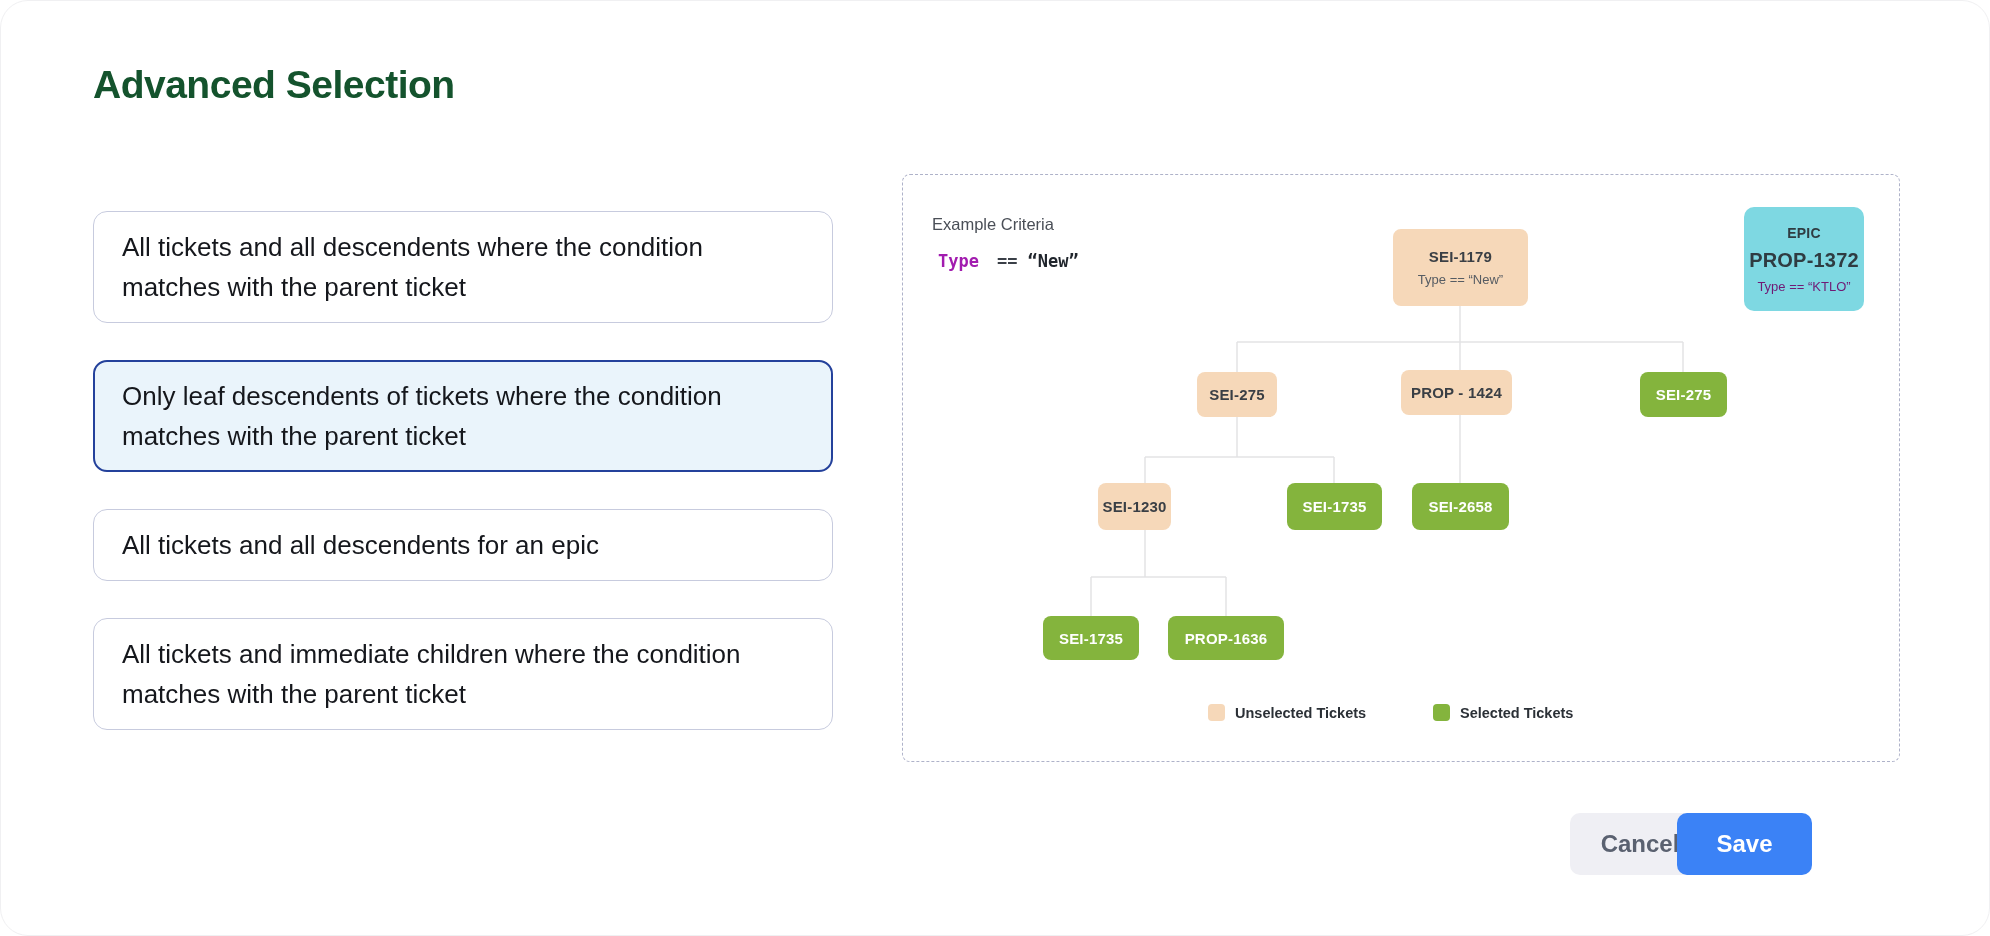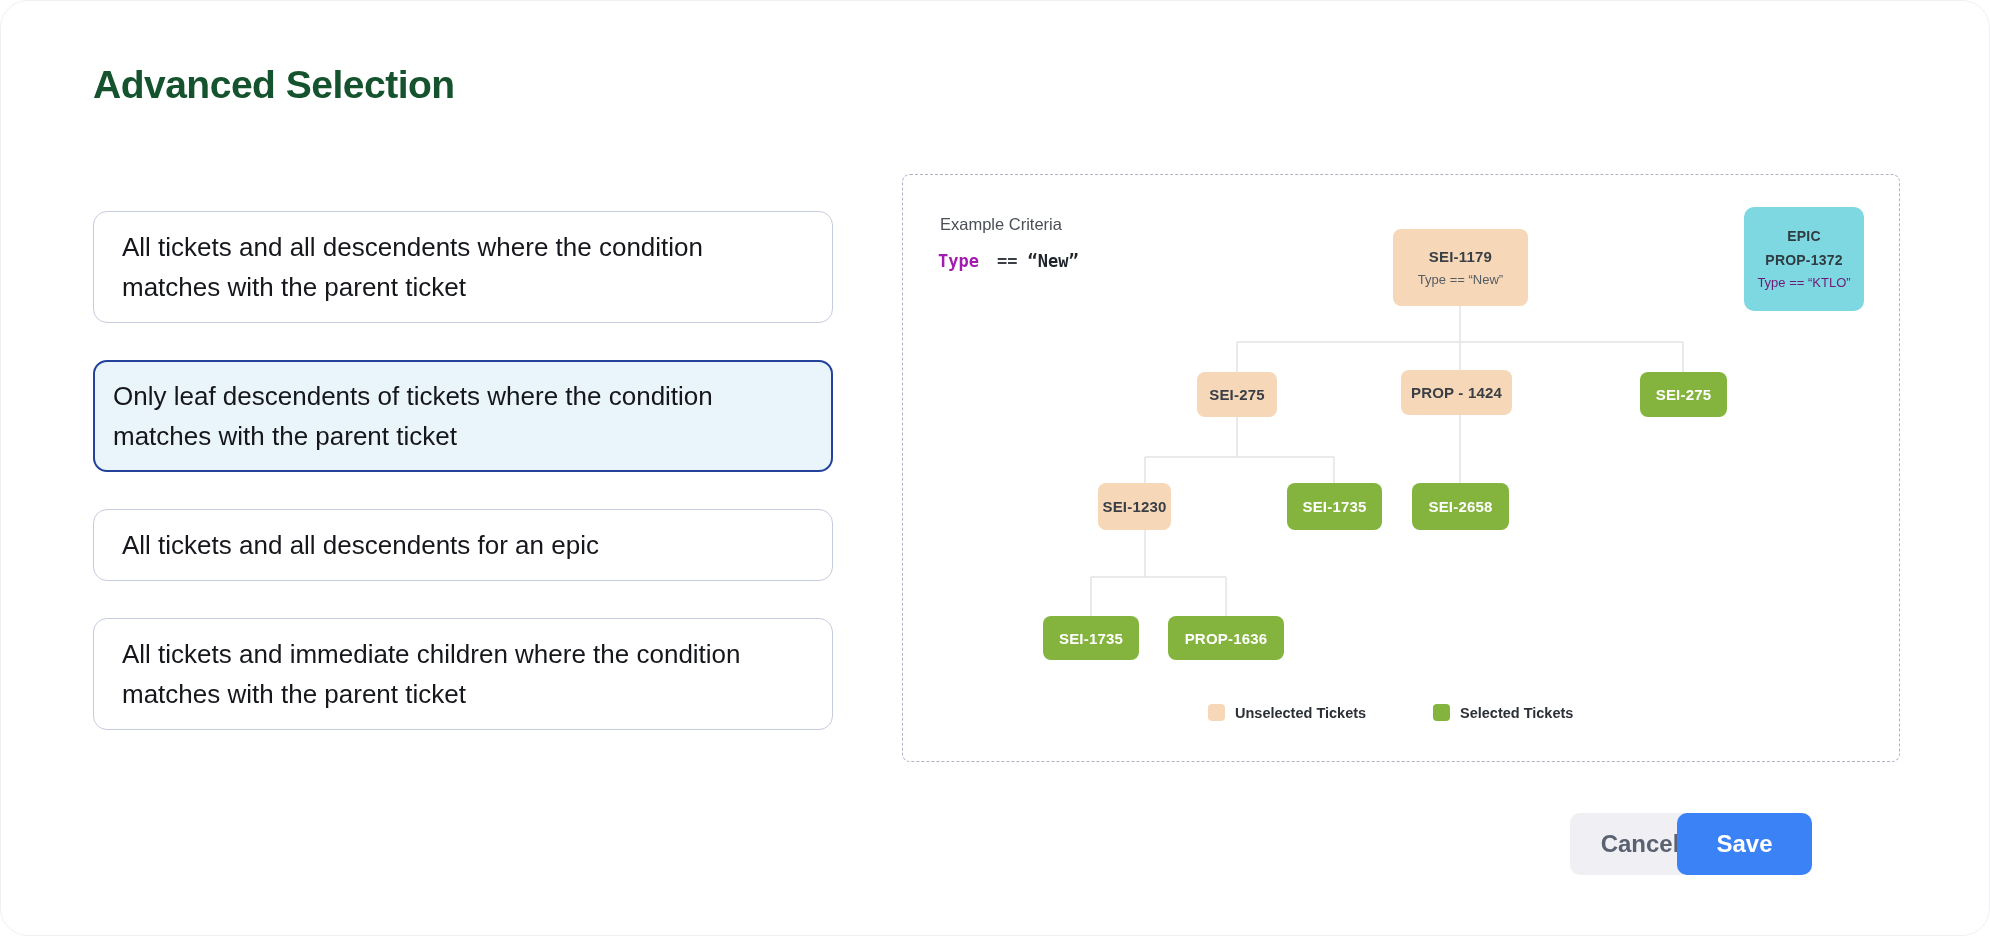--- a/index.html
+++ b/index.html
@@ -16,33 +16,33 @@
   }
   
   .options { position:absolute; left:92px; top:210px; width:774px; }
   .option-card {
     width:740px; background:#fff;
     border:1px solid #C7CBDE; border-radius:14px;
     padding:15px 28px; margin-bottom:37px;
     display:flex; align-items:flex-start; cursor:pointer;
   }
   .option-card.selected {
-    border:2px solid #24419B; background:#EAF4FB; padding:14px 18px;
+    border:2px solid #24419B; background:#EAF4FB; padding:14px 27px;
   }
   .option-label {
     font-size:26px; font-weight:500; color:#15171C;
     line-height:40px; white-space:pre-line;
   }
   
   .example-panel {
     position:absolute; left:901px; top:173px; width:998px; height:588px;
     border:1px dashed #AEB2C9; border-radius:8px; background:#fff;
   }
   .example-heading {
-    position:absolute; left:37px; top:40px;
+    position:absolute; left:29px; top:40px;
     font-size:16.5px; font-weight:500; color:#4A4F57;
   }
   .criteria-line {
     position:absolute; left:35px; top:76px;
     font-family:"DejaVu Sans Mono","Liberation Mono",monospace;
     font-size:17px; font-weight:700; color:#23272E;
   }
   .criteria-field { color:#a21caf; margin-right:18px; }
   .criteria-op { color:#3A3F47; margin-right:10px; }
   .criteria-value { color:#1F242B; }
@@ -52,21 +52,21 @@
     position:absolute; border-radius:8px;
     display:flex; flex-direction:column; align-items:center; justify-content:center;
     font-weight:700; font-size:15px; letter-spacing:0.2px;
   }
   .node.peach { background:#F6D8B9; color:#3A3F45; }
   .node.green { background:#84B43D; color:#FFFFFF; }
   .node.cyan  { background:#7ED8E2; color:#2F3C42; border-radius:10px; }
   .node .sub { font-weight:400; font-size:13px; color:#565C63; margin-top:7px; letter-spacing:0; }
   .node.cyan .sub { color:#701a75; }
   .node.cyan .badge { font-size:14px; }
-  .node.cyan .nid { margin-top:8px; font-size:14px; }
+  .node.cyan .nid { margin-top:8px; font-size:20px; }
   
   .legend-item { position:absolute; display:flex; align-items:center; }
   .legend-swatch { width:17px; height:17px; border-radius:4px; margin-right:10px; }
   .legend-swatch.peach { background:#F6D8B9; }
   .legend-swatch.green { background:#84B43D; }
   .legend-label { font-size:14.5px; font-weight:700; color:#2B3036; }
   
   .btn {
     position:absolute; top:812px; height:62px; border:none; border-radius:10px;
     font-family:inherit; font-size:24px; font-weight:700; cursor:pointer;

